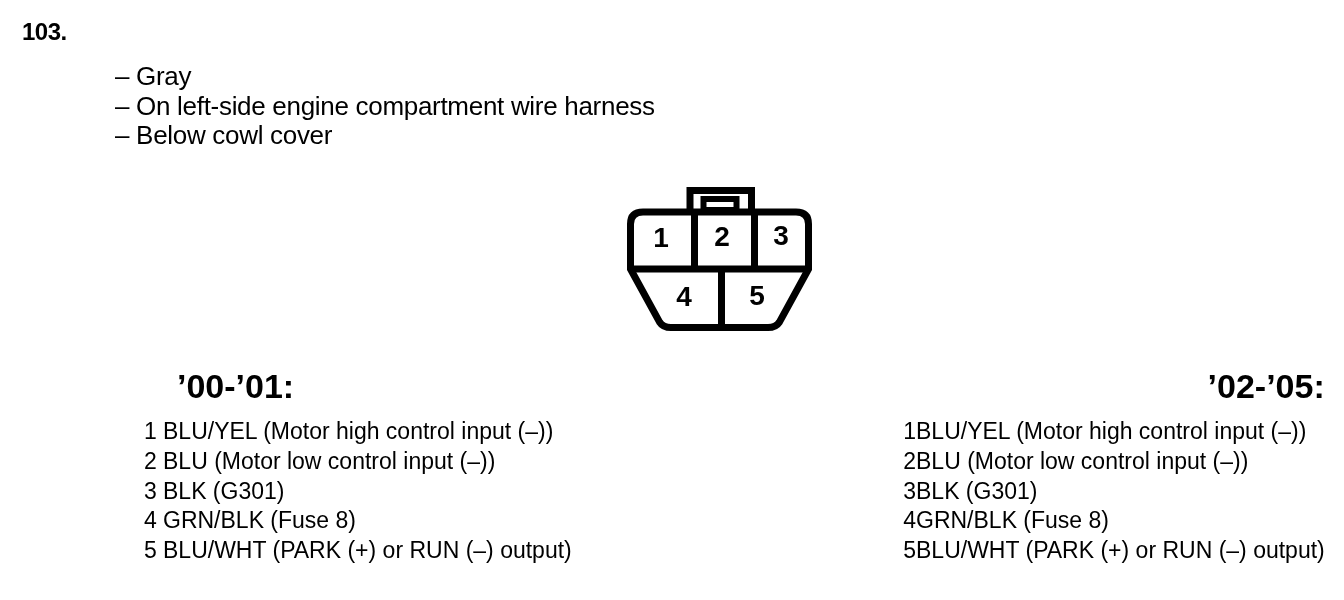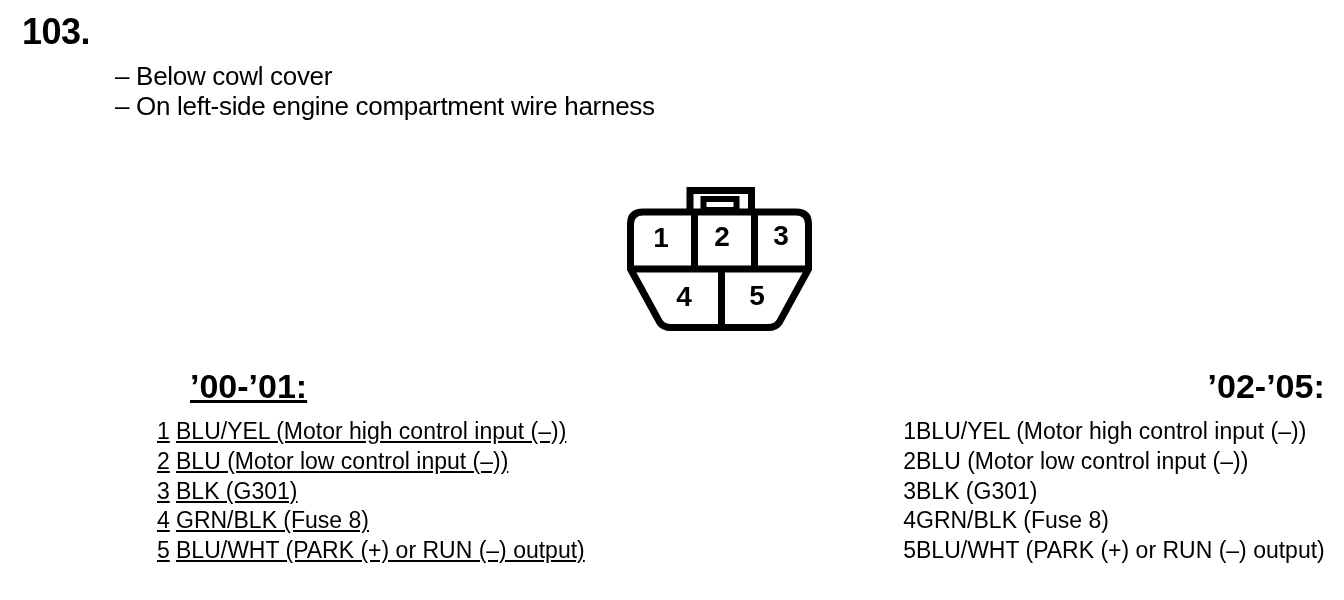--- a/index.html
+++ b/index.html
@@ -1,49 +1,50 @@
 <!DOCTYPE html>
 <html><head>
 <meta charset="utf-8">
 <style>
   * { margin:0; padding:0; box-sizing:border-box; }
   html,body { width:1344px; height:600px; background:#ffffff; overflow:hidden; }
   body { position:relative; font-family:"Liberation Sans", sans-serif; color:#000000; }
 
   .title-row { position:absolute; left:22px; top:13px; display:flex; align-items:center;
-               font-weight:bold; font-size:36px; line-height:38px; letter-spacing:-0.5px; }
+               font-weight:bold; font-size:24px; line-height:38px; letter-spacing:-0.5px; }
   .title-num { width:88px; }
 
   .notes { position:absolute; left:115px; top:62px; font-size:26px; line-height:29.5px;
            letter-spacing:-0.3px; }
 
   .connector-svg { position:absolute; left:600px; top:182px; width:240px; height:160px; }
   .connector-svg path, .connector-svg rect, .connector-svg line { fill:none; stroke:#000; }
   .pin-digit { font-family:"Liberation Sans", sans-serif; font-weight:bold; font-size:28px;
                fill:#000; stroke:none; text-anchor:middle; }
 
   .pincol { position:absolute; top:368px; }
-  .pincol.left  { left:157px;text-decoration:underline; }
+  .pincol.left  { left:144px; }
   .pincol.right { left:897px;text-align:right; }
   .years { font-size:34px; font-weight:bold; line-height:36px; margin-bottom:13px; }
   .pincol.left  .years { margin-left:33px; }
   .pincol.right .years { margin-left:26px; }
   .pinrow { display:flex; height:29.8px; line-height:29.8px; font-size:23px; }
   .pnum { width:19px; flex:none; }
 </style>
 </head>
 <body>
 
 <div class="title-row">
   <span class="title-num">103.</span>
 </div>
 
 <div class="notes">
+  <div>– Gray</div>
+  <div>– On left-side engine compartment wire harness</div>
   <div>– Below cowl cover</div>
-  <div>– On left-side engine compartment wire harness</div>
 </div>
 
 <svg class="connector-svg" viewBox="600 182 240 160" xmlns="http://www.w3.org/2000/svg">
 
   <path d="M 690 212 L 690 190.5 L 751.5 190.5 L 751.5 212" stroke-width="7"></path>
   <rect x="703.5" y="199" width="33" height="11" stroke-width="6"></rect>
 
   <path d="M 643 212 L 796 212 Q 808.5 212 808.5 224 L 808.5 269 L 779.5 322
            Q 776 327.5 768 327.5 L 671 327.5 Q 663 327.5 659.5 322 L 630.5 269
            L 630.5 224 Q 630.5 212 643 212 Z" stroke-width="7"></path>

